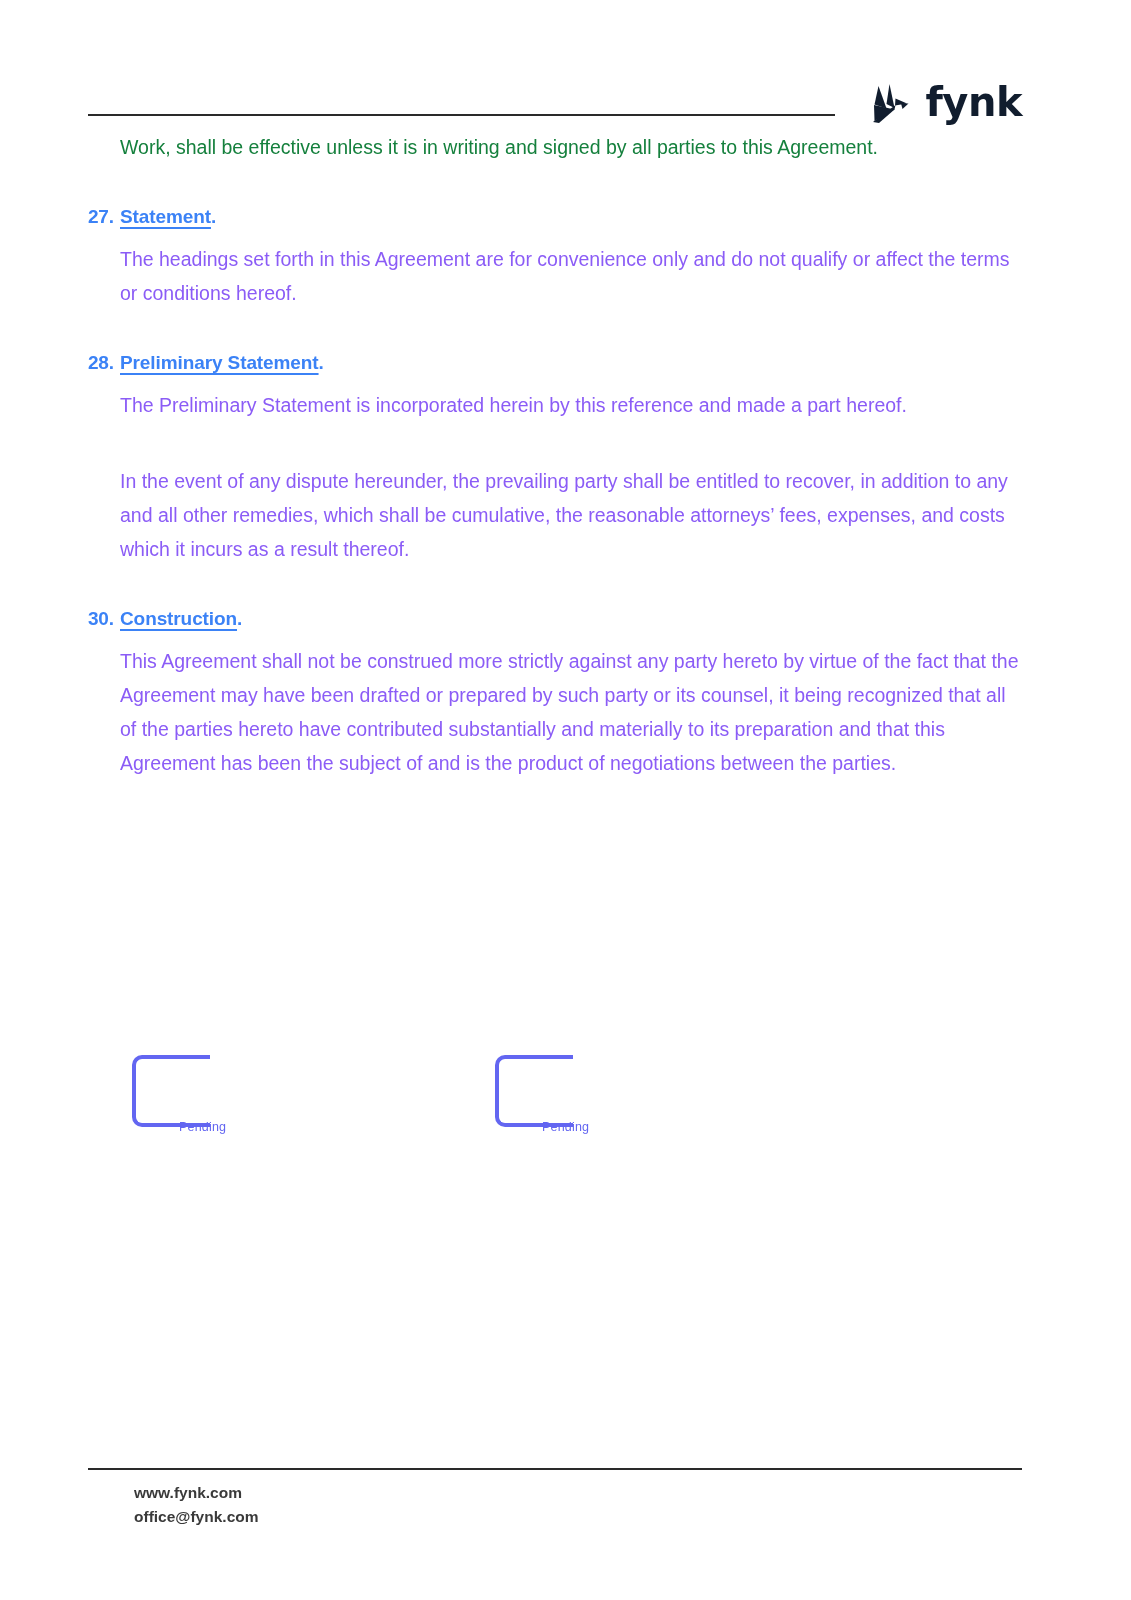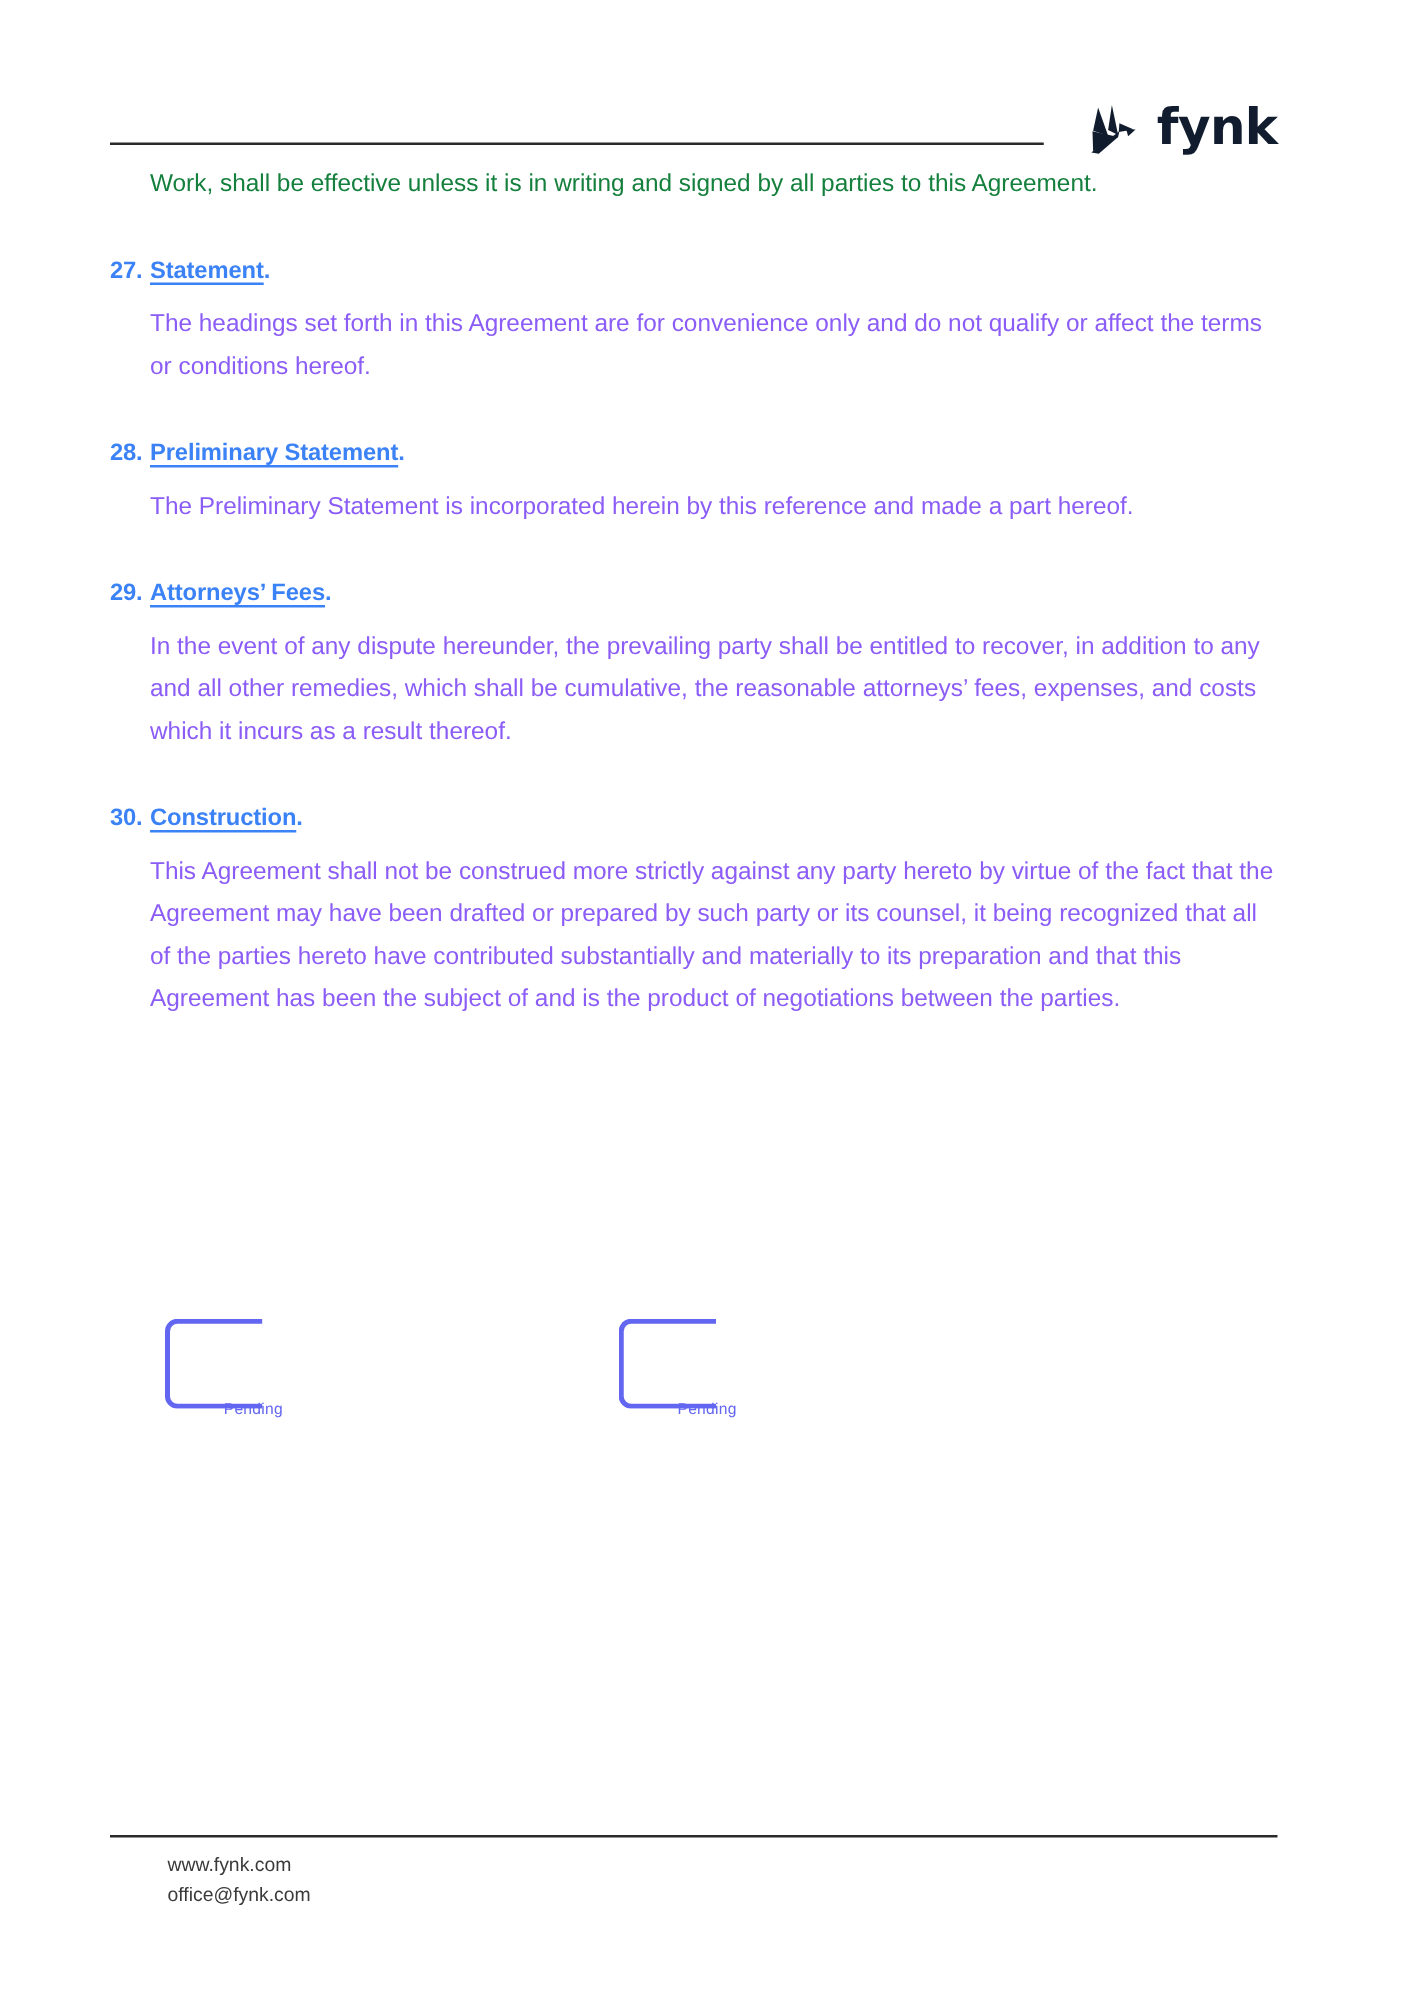--- a/index.html
+++ b/index.html
@@ -177,21 +177,21 @@
     height: 2px;
     background: #2a2a2a;
   }
   .footer-lines {
     margin-top: 11px;
     margin-left: 46px;
     font-size: 15.5px;
     line-height: 24px;
     color: #3a3a3a;
   }
-  .footer-line { display: block; }
+  .footer-line { display: block; font-weight: bold; }
 </style>
 </head>
 <body>
 
 <div class="page">
 
   <div class="header">
     <div class="header-rule"></div>
     <div class="brand">
       <span class="brand-mark">
@@ -224,24 +224,20 @@
 
     <div class="clause">
       <div class="clause-head">
         <span class="clause-num">28.</span>
         <span class="clause-title"><span class="u">Preliminary Statement</span><span>.</span></span>
       </div>
       <p class="clause-body">The Preliminary Statement is incorporated herein by this reference and made a part hereof.</p>
     </div>
 
     <div class="clause">
-      <div class="clause-head">
-        <span class="clause-num">29.</span>
-        <span class="clause-title"><span class="u">Attorneys’ Fees</span><span>.</span></span>
-      </div>
       <p class="clause-body">In the event of any dispute hereunder, the prevailing party shall be entitled to recover, in addition to any and all other remedies, which shall be cumulative, the reasonable attorneys’ fees, expenses, and costs which it incurs as a result thereof.</p>
     </div>
 
     <div class="clause">
       <div class="clause-head">
         <span class="clause-num">30.</span>
         <span class="clause-title"><span class="u">Construction</span><span>.</span></span>
       </div>
       <p class="clause-body">This Agreement shall not be construed more strictly against any party hereto by virtue of the fact that the Agreement may have been drafted or prepared by such party or its counsel, it being recognized that all of the parties hereto have contributed substantially and materially to its preparation and that this Agreement has been the subject of and is the product of negotiations between the parties.</p>
     </div>

